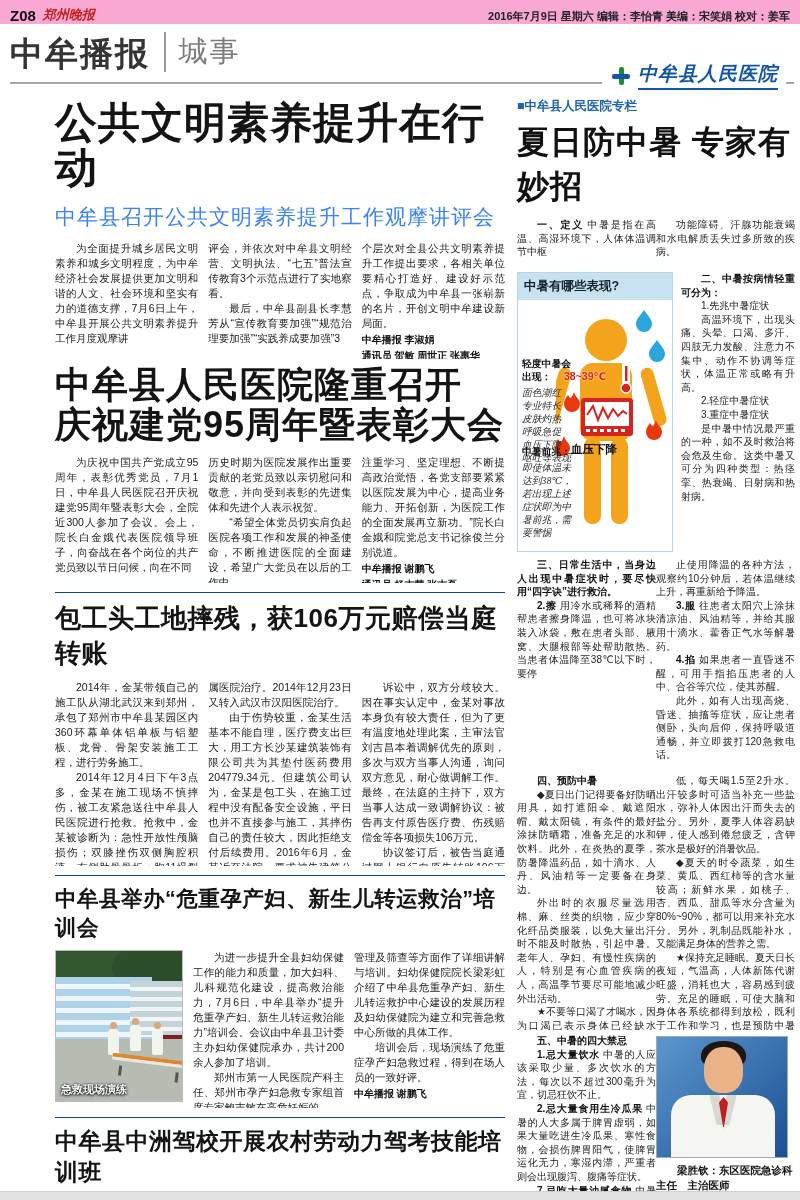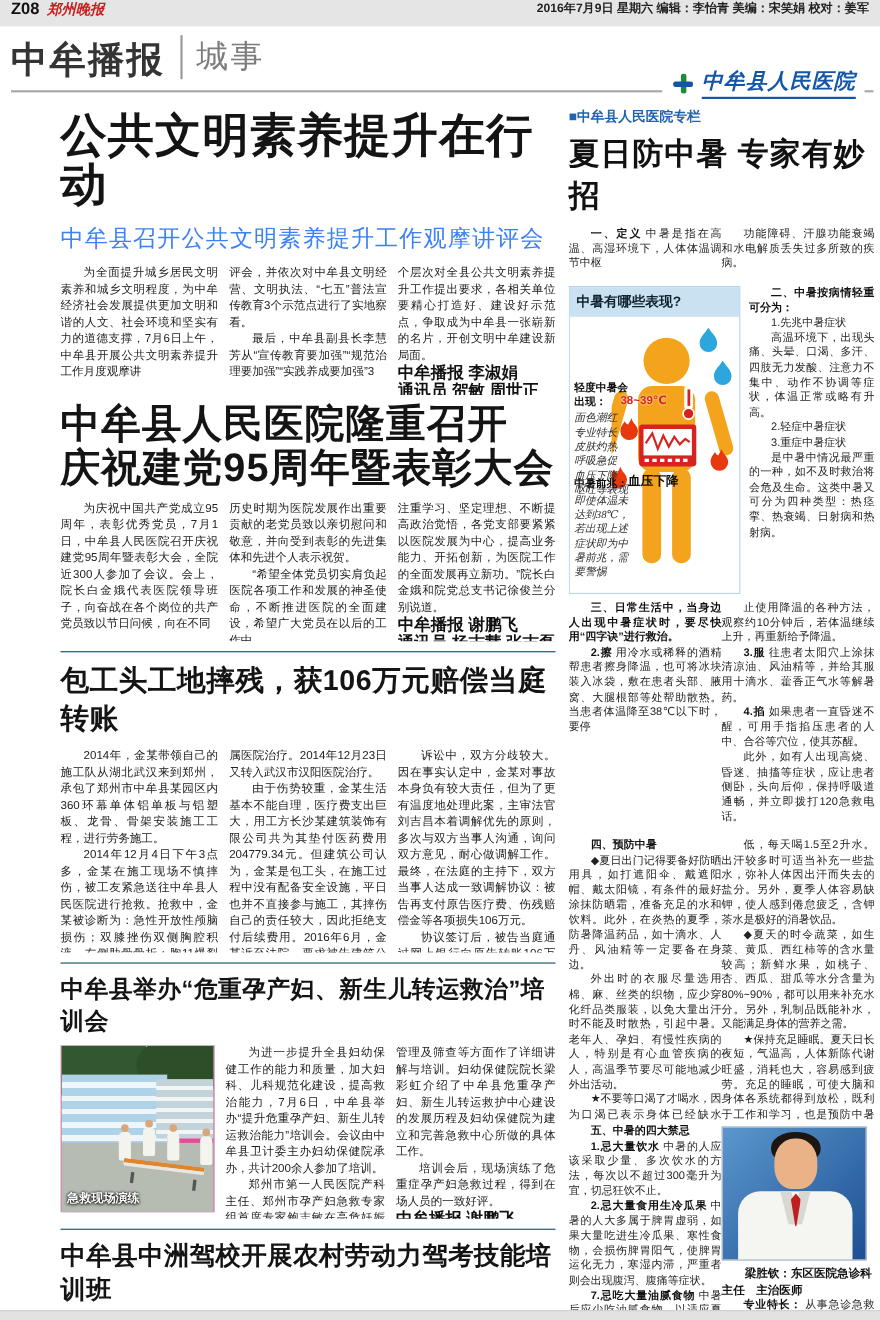--- a/index.html
+++ b/index.html
@@ -1,20 +1,20 @@
 <!DOCTYPE html>
 <html><head>
 <meta charset="utf-8">
 <style>
 *{box-sizing:border-box;margin:0;padding:0}
 html,body{width:800px;background:#fff}
 body{font-family:"Liberation Sans","DejaVu Sans",sans-serif;color:#1c1c1c}
 .page{position:relative;width:800px;height:1200px;overflow:hidden;background:#fff}
 
-.topbar{height:24px;background:#e5e5e5;display:flex;align-items:flex-start;padding:0 10px}
+.topbar{height:24px;background:#f9a8d4;display:flex;align-items:flex-end;padding:0 10px}
 .tb-code{font-size:15px;font-weight:900;margin-right:7px;color:#111}
 .tb-paper{color:#c4201e;font-family:"Liberation Serif","DejaVu Serif",serif;font-style:italic;font-weight:bold;font-size:13px}
 .tb-date{margin-left:auto;font-size:11px;font-weight:bold;color:#222}
 
 .masthead{position:relative;height:62px;padding:8px 10px 0}
 .mh-title{display:inline-block;font-size:33px;font-weight:900;color:#343434;letter-spacing:2px}
 .mh-sub{display:inline-block;font-size:29px;color:#7d7d7d;letter-spacing:2px;border-left:2px solid #9a9a9a;padding-left:12px;margin-left:10px;vertical-align:4px;font-weight:400}
 .mh-rule{position:absolute;left:10px;right:6px;bottom:2px;border-top:2px solid #a8a8a8}
 .h-logo{position:absolute;right:14px;top:34px;z-index:3;background:#fff;padding:3px 8px;display:flex;align-items:center;gap:6px}
 .h-logo-icon{position:relative;width:22px;height:22px}
@@ -30,39 +30,39 @@
 .h1{font-size:42px;font-weight:900;color:#141414;letter-spacing:1px;line-height:1.08;margin:2px 0 4px}
 .subhead{font-size:21px;color:#3b82f6;letter-spacing:1px;margin:12px 0 10px;font-weight:500}
 .h2{font-size:36px;font-weight:900;color:#141414;line-height:1.13;letter-spacing:1px;margin:6px 0 9px}
 .h3{font-size:26px;font-weight:900;color:#141414;margin:0 0 9px;letter-spacing:.5px}
 .h4{font-size:21.5px;font-weight:900;color:#141414;margin:0 0 8px;letter-spacing:.5px}
 .h5{font-size:23px;font-weight:900;color:#141414;margin:0 0 8px;letter-spacing:.5px}
 .cols{display:flex;gap:10px;overflow:hidden}
 .col{flex:1;min-width:0}
 .jp{font-size:10.5px;line-height:15px;text-align:justify;text-indent:2em;color:#212121}
 .cont{text-indent:0}
-.by{font-size:15px;line-height:15px;font-weight:bold;color:#111;margin-top:1px}
+.by{font-size:10px;line-height:15px;font-weight:bold;color:#111;margin-top:1px}
 .b1{height:118px}.b2{height:128px}.b3{height:186px}.b5{height:96px}
 
 .a4row{display:flex;gap:10px;height:158px;overflow:hidden}
-.drillph{position:relative;width:140px;flex:none;height:152px;overflow:hidden;background:#ec4899;border:1px solid #bbb}
+.drillph{position:relative;width:128px;flex:none;height:152px;overflow:hidden;background:#7f1d1d;border:1px solid #bbb}
 .ph-sky{position:absolute;left:0;top:0;right:0;height:24px;background:#e9edeb}
 .ph-tree1{position:absolute;left:-24px;top:-14px;width:110px;height:64px;background:#33582f;border-radius:50%}
 .ph-tree2{position:absolute;right:-20px;top:-10px;width:90px;height:54px;background:#2c4f2a;border-radius:50%}
 .ph-bldg{position:absolute;left:0;top:26px;width:96px;height:62px;background:repeating-linear-gradient(180deg,#aed3e8 0 7px,#eef6fa 7px 12px)}
 .ph-bldg2{position:absolute;right:0;top:30px;width:52px;height:54px;background:repeating-linear-gradient(180deg,#c3d3da 0 6px,#f2f5f6 6px 10px)}
 .ph-ground{position:absolute;left:0;bottom:0;width:100%;height:62px;background:#b7bcb3}
 .ph-p{position:absolute;width:11px;height:26px;background:#f4f4ef;border-radius:4px 4px 2px 2px}
 .ph-p::before{content:"";position:absolute;left:2px;top:-7px;width:7px;height:7px;border-radius:50%;background:#d9a77c}
 .ph-str{position:absolute;left:56px;top:106px;width:74px;height:7px;background:#e8e6df;border-top:4px solid #e0862d;border-radius:2px;transform:rotate(7deg)}
 .ph-str::after{content:"";position:absolute;left:8px;top:8px;width:54px;height:10px;border-left:3px solid #555;border-right:3px solid #555}
 .ph-cap{position:absolute;left:5px;bottom:4px;color:#fff;font-weight:bold;font-size:11px;text-shadow:0 1px 3px #000,0 0 2px #000}
 
 .rc-tag{color:#1f64ad;font-weight:900;font-size:12.5px;margin:0 0 6px}
-.rh{font-size:28px;font-weight:900;color:#111;letter-spacing:1px;margin:0 0 9px}
+.rh{font-size:32px;font-weight:900;color:#111;letter-spacing:1px;margin:0 0 9px}
 .rcols{display:flex;overflow:hidden}
 .rcol{flex:1;min-width:0}
 .rp{font-size:10px;line-height:13.6px;text-align:justify;text-indent:2em;color:#222}
 .rp b{margin-right:3px}
 .rt{font-weight:900;color:#111}
 .bandB{display:flex;gap:8px;margin:8px 0 6px;height:280px;overflow:hidden}
 .bandC{height:212px;margin-bottom:4px}
 .bandD{height:256px;margin-bottom:4px}
 .bandE{height:250px}
 

